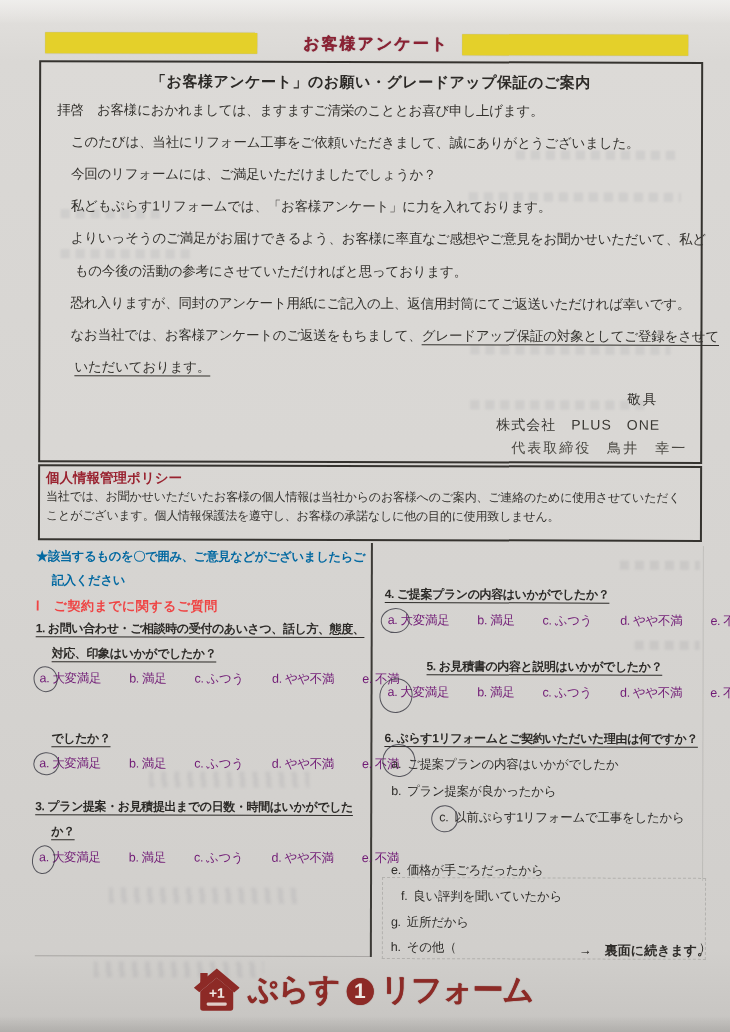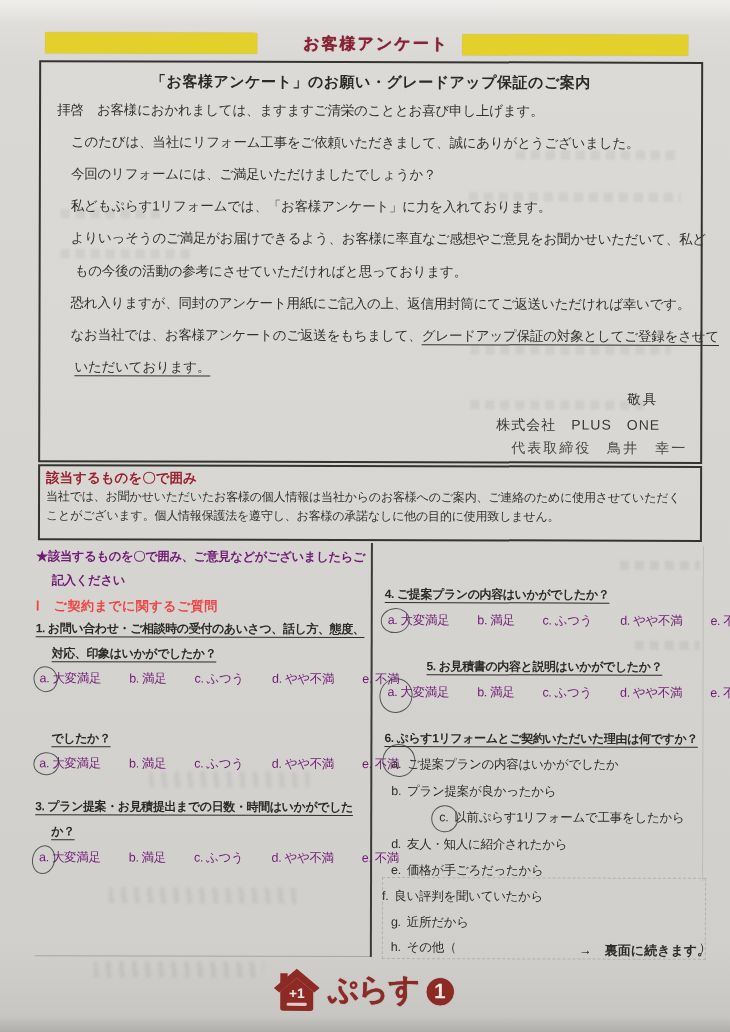--- a/index.html
+++ b/index.html
@@ -23,21 +23,21 @@
   .frame{position:absolute;border:2px solid #35332f;background:rgba(255,255,255,.06);}
 
   .letter-text{font-size:13.5px;letter-spacing:-0.2px;color:#34322e;}
   .letter-title{font-weight:bold;font-size:15px;color:#2c2a27;letter-spacing:0.5px;}
   .sig{font-size:14px;color:#3a3833;letter-spacing:1px;}
   .signer{font-size:14px;color:#4a4842;letter-spacing:2px;}
 
   .policy-title{font-weight:bold;font-size:13.5px;color:#99222f;}
   .policy-text{font-size:12px;color:#34322e;letter-spacing:-0.2px;}
 
-  .note{font-weight:bold;font-size:12.3px;color:#701a75;letter-spacing:-0.3px;text-align:center;}
+  .note{font-weight:bold;font-size:12.3px;color:#0369a1;letter-spacing:-0.3px;text-align:center;}
   .sec-title{font-weight:bold;font-size:13px;color:#ef4444;letter-spacing:0.5px;}
   .q-title{font-weight:bold;font-size:12px;color:#2c2a27;letter-spacing:-0.4px;}
   .ul{text-decoration:underline;text-underline-offset:4px;text-decoration-thickness:1.2px;}
   .opts{display:flex;gap:28px;font-size:12.5px;color:#701a75;letter-spacing:-0.3px;}
   .opt{white-space:nowrap;}
   .opt .k{margin-right:3px;}
   .q6row{font-size:12.5px;color:#2e2c29;letter-spacing:-0.3px;}
   .q6row .k{margin-right:6px;}
   .q6h{width:320px;display:flex;justify-content:space-between;}
   .continue{font-size:13px;font-weight:bold;color:#2e2c29;}
@@ -111,21 +111,21 @@
     <div class="abs letter-text" style="left:70px;top:230px;">よりいっそうのご満足がお届けできるよう、お客様に率直なご感想やご意見をお聞かせいただいて、私ど</div>
     <div class="abs letter-text" style="left:74px;top:263px;">もの今後の活動の参考にさせていただければと思っております。</div>
     <div class="abs letter-text" style="left:70px;top:295px;">恐れ入りますが、同封のアンケート用紙にご記入の上、返信用封筒にてご返送いただければ幸いです。</div>
     <div class="abs letter-text" style="left:70px;top:327px;"><span>なお当社では、お客様アンケートのご返送をもちまして、</span><span class="ul">グレードアップ保証の対象としてご登録をさせて</span></div>
     <div class="abs letter-text" style="left:74px;top:359px;"><span class="ul">いただいております。</span></div>
     <div class="abs letter-text" style="left:627px;top:390px;letter-spacing:2px;">敬具</div>
     <div class="abs signer" style="left:511px;top:439px;">代表取締役　鳥井　幸一</div>
     <div class="abs sig" style="left:496px;top:416px;">株式会社　PLUS　ONE</div>
 
     <div class="frame" style="left:38px;top:465px;width:660px;height:72px;"></div>
-    <div class="abs policy-title" style="left:46px;top:470px;">該当するものを〇で囲み</div>
+    <div class="abs policy-title" style="left:46px;top:470px;">個人情報管理ポリシー</div>
     <div class="abs policy-text" style="left:46px;top:489px;">当社では、お聞かせいただいたお客様の個人情報は当社からのお客様へのご案内、ご連絡のために使用させていただく</div>
     <div class="abs policy-text" style="left:46px;top:508px;">ことがございます。個人情報保護法を遵守し、お客様の承諾なしに他の目的に使用致しません。</div>
 
     <div class="vline" style="left:371px;top:543px;height:414px;"></div>
     <div class="faint" style="left:36px;top:956px;width:335px;height:1px;"></div>
     <div class="faint" style="left:703px;top:545px;height:335px;width:1px;opacity:.5;"></div>
 
     <div class="abs note" style="left:36px;top:549px;">★該当するものを〇で囲み、ご意見などがございましたらご</div>
     <div class="abs note" style="left:52px;top:573px;">記入ください</div>
     <div class="abs sec-title" style="left:36px;top:598px;">Ⅰ　ご契約までに関するご質問</div>
@@ -174,38 +174,38 @@
       <span class="opt"><span class="k">b.</span><span>満足</span></span>
       <span class="opt"><span class="k">c.</span><span>ふつう</span></span>
       <span class="opt"><span class="k">d.</span><span>やや不満</span></span>
       <span class="opt"><span class="k">e.</span><span>不満</span></span>
     </div>
 
     <div class="abs q-title" style="left:385px;top:730px;"><span class="ul">6. ぷらす1リフォームとご契約いただいた理由は何ですか？</span></div>
     <div class="abs q6row" style="left:392px;top:756px;"><span class="pen q6a"><span class="k">a.</span></span><span>ご提案プランの内容はいかがでしたか</span></div>
     <div class="abs q6row" style="left:392px;top:783px;"><span class="k">b.</span><span>プラン提案が良かったから</span></div>
     <div class="abs q6row" style="left:392px;top:809px;margin-left:48px;"><span class="pen q6c"><span class="k">c.</span></span><span>以前ぷらす1リフォームで工事をしたから</span></div>
-    <div class="abs q6row" style="left:392px;top:836px;"><span class="k">d.</span><span>友人・知人に紹介されたから</span></div>
     <div class="abs q6row" style="left:392px;top:862px;"><span class="k">e.</span><span>価格が手ごろだったから</span></div>
-    <div class="abs q6row" style="left:383px;top:888px;"><span class="k">f.</span><span>良い評判を聞いていたから</span></div>
+    <div class="abs q6row" style="left:402px;top:888px;"><span class="k">f.</span><span>良い評判を聞いていたから</span></div>
     <div class="abs q6row" style="left:392px;top:914px;"><span class="k">g.</span><span>近所だから</span></div>
     <div class="abs q6row q6h" style="left:392px;top:939px;">
         <span><span class="k">h.</span><span>その他（</span></span>
         <span>）</span>
       </div>
 
     <div class="abs continue" style="left:580px;top:941px;">→　裏面に続きます。</div>
 
     <div class="logo">
       <svg width="46" height="44" viewBox="0 0 50 48">
         <rect x="7" y="6" width="8" height="12" fill="#8d2a26"></rect>
         <polygon points="25,1 50,22 44,27 25,11 6,27 0,22" fill="#8d2a26"></polygon>
         <path d="M25,11 L43,26 L43,44 Q43,47 40,47 L10,47 Q7,47 7,44 L7,26 Z" fill="#8d2a26"></path>
         <text x="25" y="33" text-anchor="middle" font-size="15" font-weight="bold" fill="#efe9e4" font-family="Liberation Sans, sans-serif">+1</text>
         <rect x="14" y="38" width="22" height="3.5" rx="1.5" fill="#efe9e4" opacity="0.85"></rect>
       </svg>
       <span class="logo-text">ぷらす</span>
       <span class="one-badge">1</span>
+      <span class="logo-text">リフォーム</span>
     </div>
   </div>
 
   <div class="shade-bottom"></div>
 </div>
 
 </body></html>

